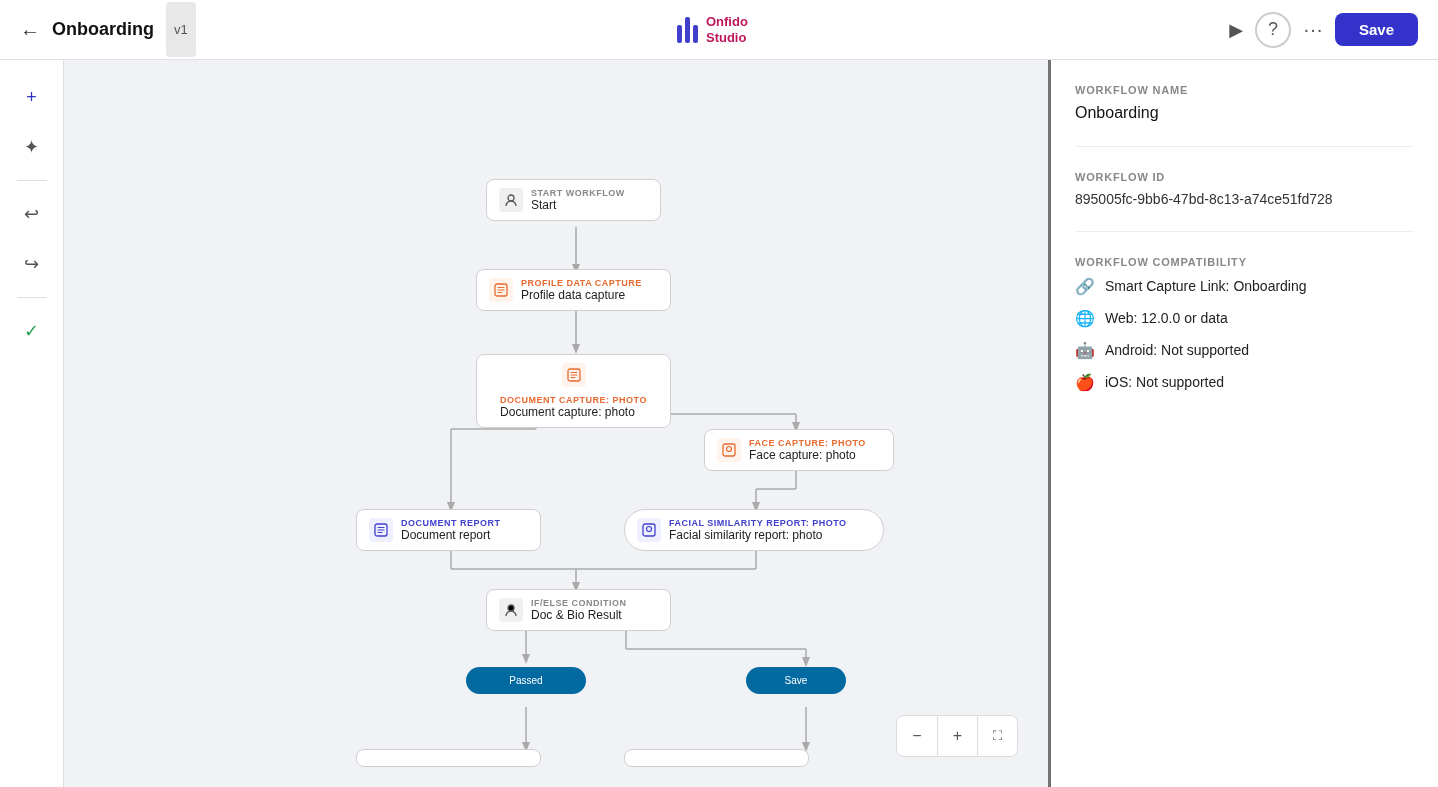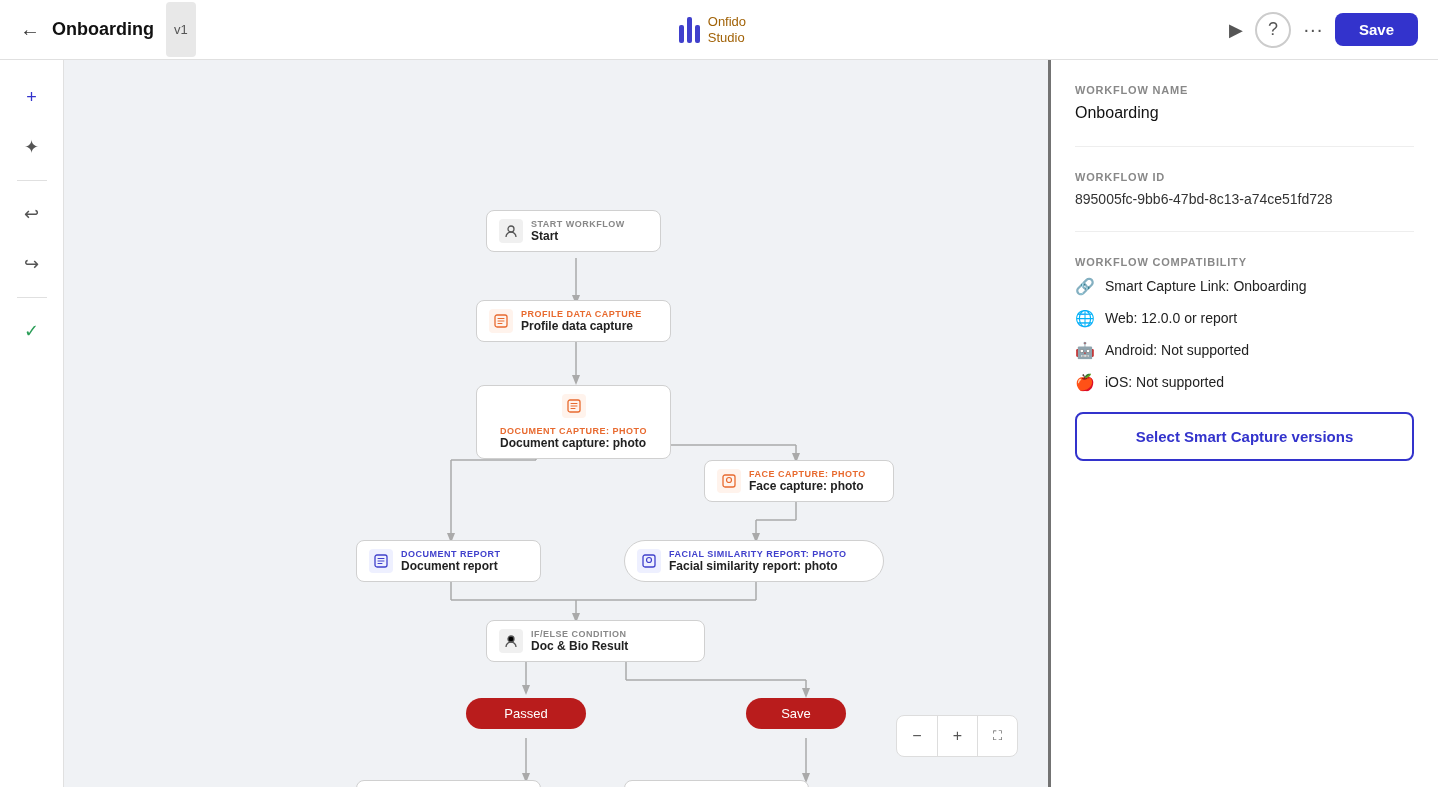--- a/index.html
+++ b/index.html
@@ -14,21 +14,21 @@
     .header-left { display: flex; align-items: center; gap: 12px; }
     .back-btn { background: none; border: none; cursor: pointer; display: flex; align-items: center; color: #333; font-size: 20px; }
     .workflow-title { font-size: 18px; font-weight: 600; color: #111; }
     .version-badge { background: #e8e8e8; border-radius: 4px; padding: 20px 8px; font-size: 13px; color: #555; }
     .header-center { display: flex; align-items: center; gap: 8px; }
     .logo-icon { display: flex; gap: 3px; align-items: flex-end; }
     .logo-bar { width: 5px; background: #4040cc; border-radius: 2px; }
     .logo-bar:nth-child(1) { height: 18px; }
     .logo-bar:nth-child(2) { height: 26px; }
     .logo-bar:nth-child(3) { height: 18px; }
-    .logo-text { font-size: 16px; font-weight: 400; color: #a16207; }
+    .logo-text { font-size: 16px; font-weight: 700; color: #be185d; }
     .header-right { display: flex; align-items: center; gap: 12px; }
     .play-btn { background: none; border: none; cursor: pointer; font-size: 18px; color: #555; }
     .help-btn { background: none; border: none; cursor: pointer; font-size: 18px; color: #555; width: 36px; height: 36px; border-radius: 50%; border: 2px solid #ccc; display: flex; align-items: center; justify-content: center; }
     .more-btn { background: none; border: none; cursor: pointer; font-size: 20px; color: #555; }
     .save-btn { background: #3333cc; color: #fff; border: none; border-radius: 8px; padding: 8px 24px; font-size: 15px; font-weight: 600; cursor: pointer; }
 
     
     .main { display: flex; flex: 1; overflow: hidden; }
 
     
@@ -41,45 +41,45 @@
       width: 42px; height: 42px; background: none; border: none; cursor: pointer;
       display: flex; align-items: center; justify-content: center; border-radius: 8px;
       font-size: 18px; color: #555;
     }
     .toolbar-btn.active { color: #3333cc; }
     .toolbar-separator { width: 30px; height: 1px; background: #e0e0e0; margin: 4px 0; }
 
     
     .canvas {
       flex: 1; background: #f0f2f5; overflow: hidden; position: relative;
-      display: flex; align-items: flex-start; justify-content: center;
+      display: flex; align-items: center; justify-content: center;
       padding-top: 40px;
     }
 
     
     .workflow-container { position: relative; width: 800px; }
 
     .node {
       position: absolute; background: #fff; border: 1.5px solid #d0d0d0; border-radius: 8px;
       padding: 8px 12px; display: flex; align-items: center; gap: 8px;
       font-size: 12px; min-width: 140px;
     }
     .node-icon { width: 24px; height: 24px; border-radius: 4px; display: flex; align-items: center; justify-content: center; font-size: 12px; flex-shrink: 0; }
     .node-icon.orange { background: #fff3ec; color: #e86a2f; }
     .node-icon.blue { background: #eef0ff; color: #4040cc; }
     .node-icon.gray { background: #f0f0f0; color: #555; }
     .node-label-group { display: flex; flex-direction: column; }
     .node-type { font-size: 9px; font-weight: 600; color: #888; text-transform: uppercase; letter-spacing: 0.5px; }
-    .node-name { font-size: 12px; color: #222; font-weight: 700; }
+    .node-name { font-size: 12px; color: #222; font-weight: 400; }
     .node-type.orange { color: #e86a2f; }
     .node-type.blue { color: #4040cc; }
 
     .pill {
-      position: absolute; border-radius: 20px; background: #b91c1c; color: #fff;
-      font-size: 13px; font-weight: 500; padding: 8px 24px; display: flex; align-items: center; justify-content: center;
+      position: absolute; border-radius: 20px; background: #0369a1; color: #fff;
+      font-size: 10px; font-weight: 500; padding: 8px 24px; display: flex; align-items: center; justify-content: center;
     }
 
     
     .connector-svg { position: absolute; top: 0; left: 0; width: 100%; height: 100%; pointer-events: none; }
 
     
     .zoom-controls {
       position: absolute; bottom: 30px; right: 30px;
       background: #fff; border: 1px solid #ddd; border-radius: 8px;
       display: flex; align-items: center; gap: 0; overflow: hidden;
@@ -278,21 +278,21 @@
               <rect x="1" y="1" width="12" height="12" rx="2" fill="#eef0ff" stroke="#4040cc" stroke-width="1.3"></rect>
               <circle cx="7" cy="6" r="2.5" stroke="#4040cc" stroke-width="1.2" fill="none"></circle>
             </svg>
         </div>
         <div class="node-label-group">
           <span class="node-type blue">FACIAL SIMILARITY REPORT: PHOTO</span>
           <span class="node-name">Facial similarity report: photo</span>
         </div>
       </div>
 
-      <div class="node" style="left:330px; top:520px; width:219px;">
+      <div class="node" style="left:330px; top:520px; width:185px;">
         <div class="node-icon gray">
           <svg width="14" height="14" viewBox="0 0 14 14">
               <circle cx="7" cy="5" r="3" stroke="#555" stroke-width="1.3"></circle>
               <path d="M2 13c0-2.76 2.24-5 5-5s5 2.24 5 5" stroke="#555" stroke-width="1.3" fill="none"></path>
             </svg>
         </div>
         <div class="node-label-group">
           <span class="node-type">IF/ELSE CONDITION</span>
           <span class="node-name">Doc &amp; Bio Result</span>
         </div>
@@ -345,29 +345,28 @@
 
     <div class="panel-section">
       <div class="panel-label">WORKFLOW COMPATIBILITY</div>
 
       <div class="compat-item">
         <span class="compat-icon">🔗</span>
         <span>Smart Capture Link: Onboarding</span>
       </div>
       <div class="compat-item">
         <span class="compat-icon">🌐</span>
-        <span>Web: 12.0.0 or report</span>
+        <span>Web: 12.0.0 or data</span>
       </div>
       <div class="compat-item">
         <span class="compat-icon">🤖</span>
         <span>Android: Not supported</span>
       </div>
       <div class="compat-item">
         <span class="compat-icon">🍎</span>
         <span>iOS: Not supported</span>
       </div>
 
-      <button class="select-versions-btn">Select Smart Capture versions</button>
     </div>
 
   </div>
 
 </div>
 
 </body></html>

